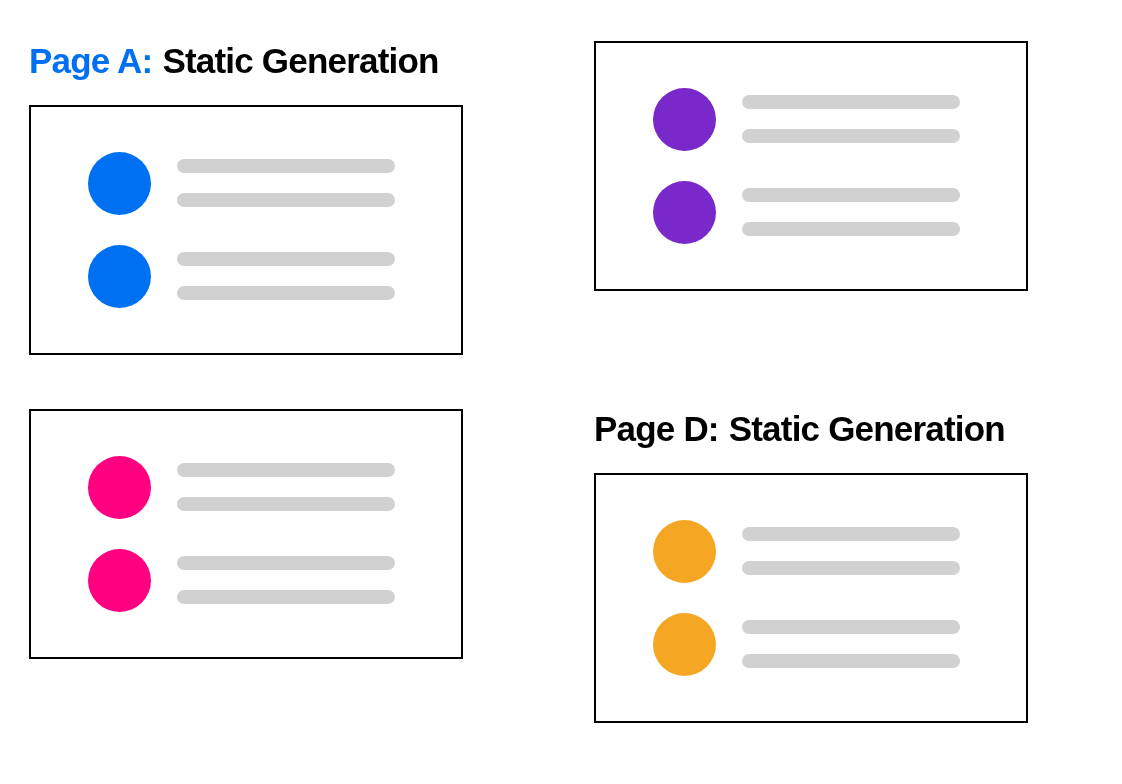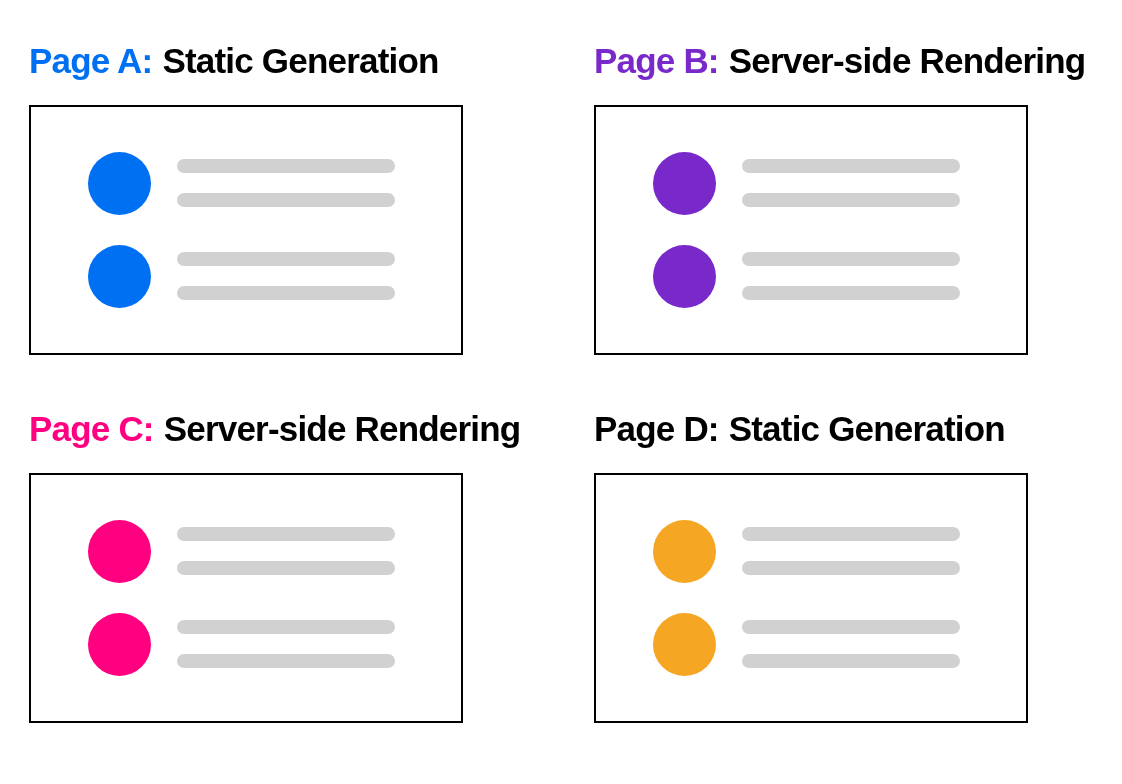--- a/index.html
+++ b/index.html
@@ -86,41 +86,39 @@
       <div class="circle" style="background-color: rgb(0, 112, 243);"></div>
       <div class="bars">
         <div class="bar" style="background-color: rgb(209, 209, 209);"></div>
         <div class="bar" style="background-color: rgb(209, 209, 209);"></div>
       </div>
     </div>
   </div>
 </section>
 
 <section class="panel" id="panel-b">
-  <h2 class="title"><span class="page-label" style="color: rgb(121, 40, 202);">Page B:</span><span class="method">Server-side Rendering</span></h2>
   <div class="box" style="border-color: rgb(0, 0, 0); background-color: rgb(255, 255, 255);">
     <div class="row">
       <div class="circle" style="background-color: rgb(121, 40, 202);"></div>
       <div class="bars">
         <div class="bar" style="background-color: rgb(209, 209, 209);"></div>
         <div class="bar" style="background-color: rgb(209, 209, 209);"></div>
       </div>
     </div>
     <div class="row">
       <div class="circle" style="background-color: rgb(121, 40, 202);"></div>
       <div class="bars">
         <div class="bar" style="background-color: rgb(209, 209, 209);"></div>
         <div class="bar" style="background-color: rgb(209, 209, 209);"></div>
       </div>
     </div>
   </div>
 </section>
 
 <section class="panel" id="panel-c">
-  <h2 class="title"><span class="page-label" style="color: rgb(255, 0, 128);">Page C:</span><span class="method">Server-side Rendering</span></h2>
   <div class="box" style="border-color: rgb(0, 0, 0); background-color: rgb(255, 255, 255);">
     <div class="row">
       <div class="circle" style="background-color: rgb(255, 0, 128);"></div>
       <div class="bars">
         <div class="bar" style="background-color: rgb(209, 209, 209);"></div>
         <div class="bar" style="background-color: rgb(209, 209, 209);"></div>
       </div>
     </div>
     <div class="row">
       <div class="circle" style="background-color: rgb(255, 0, 128);"></div>

